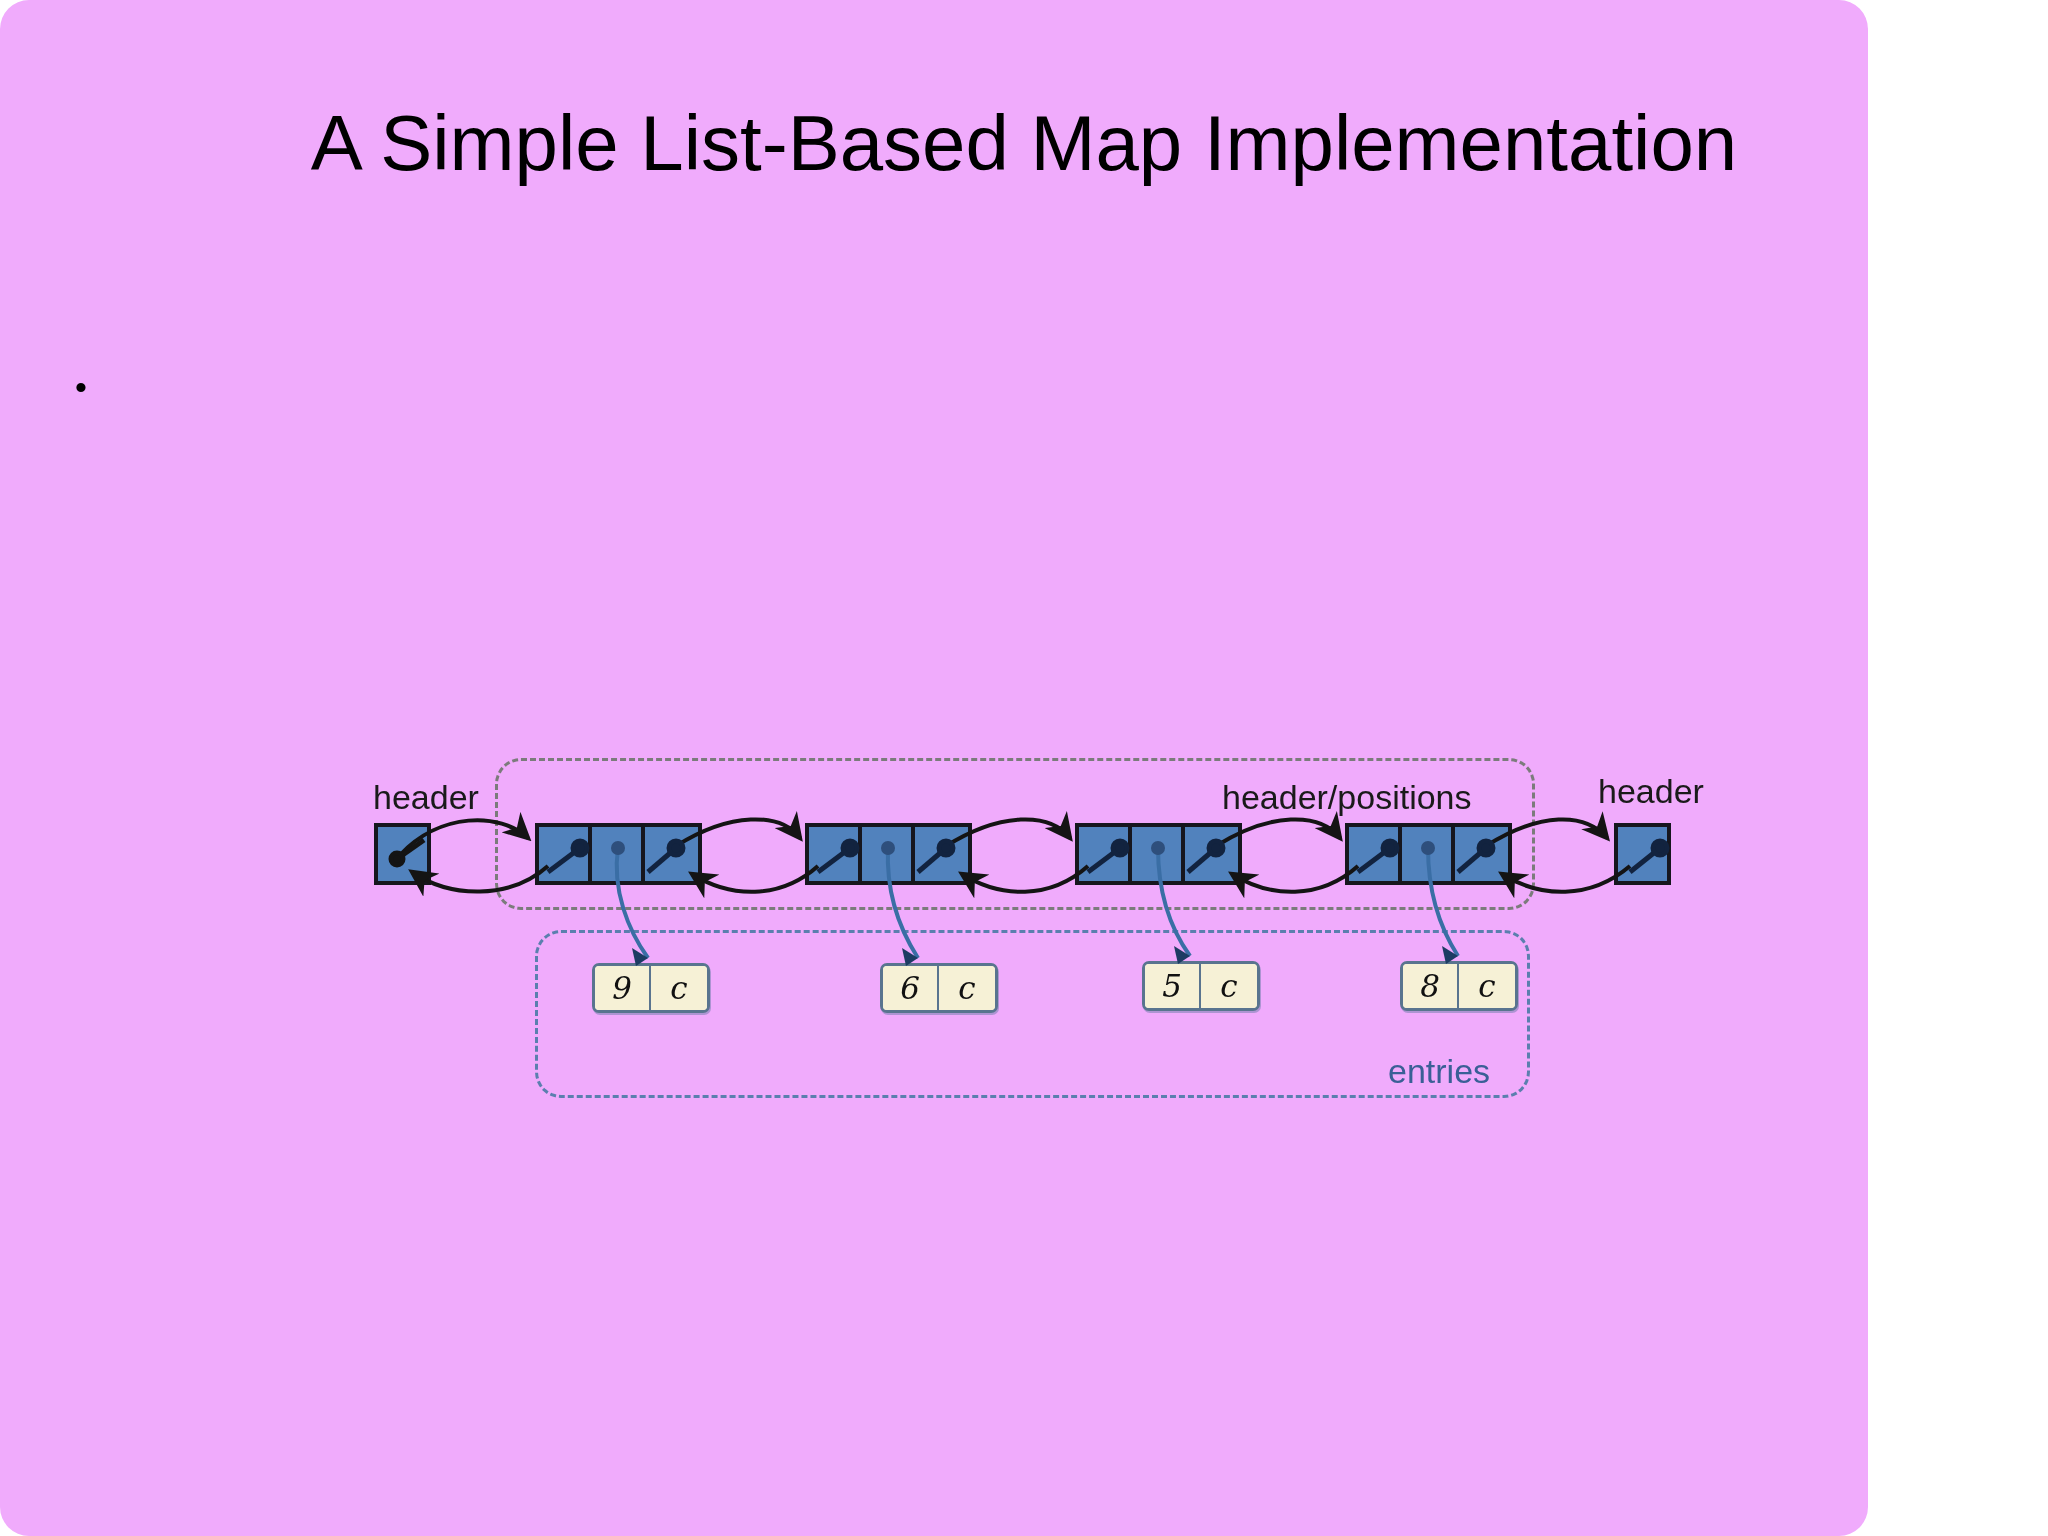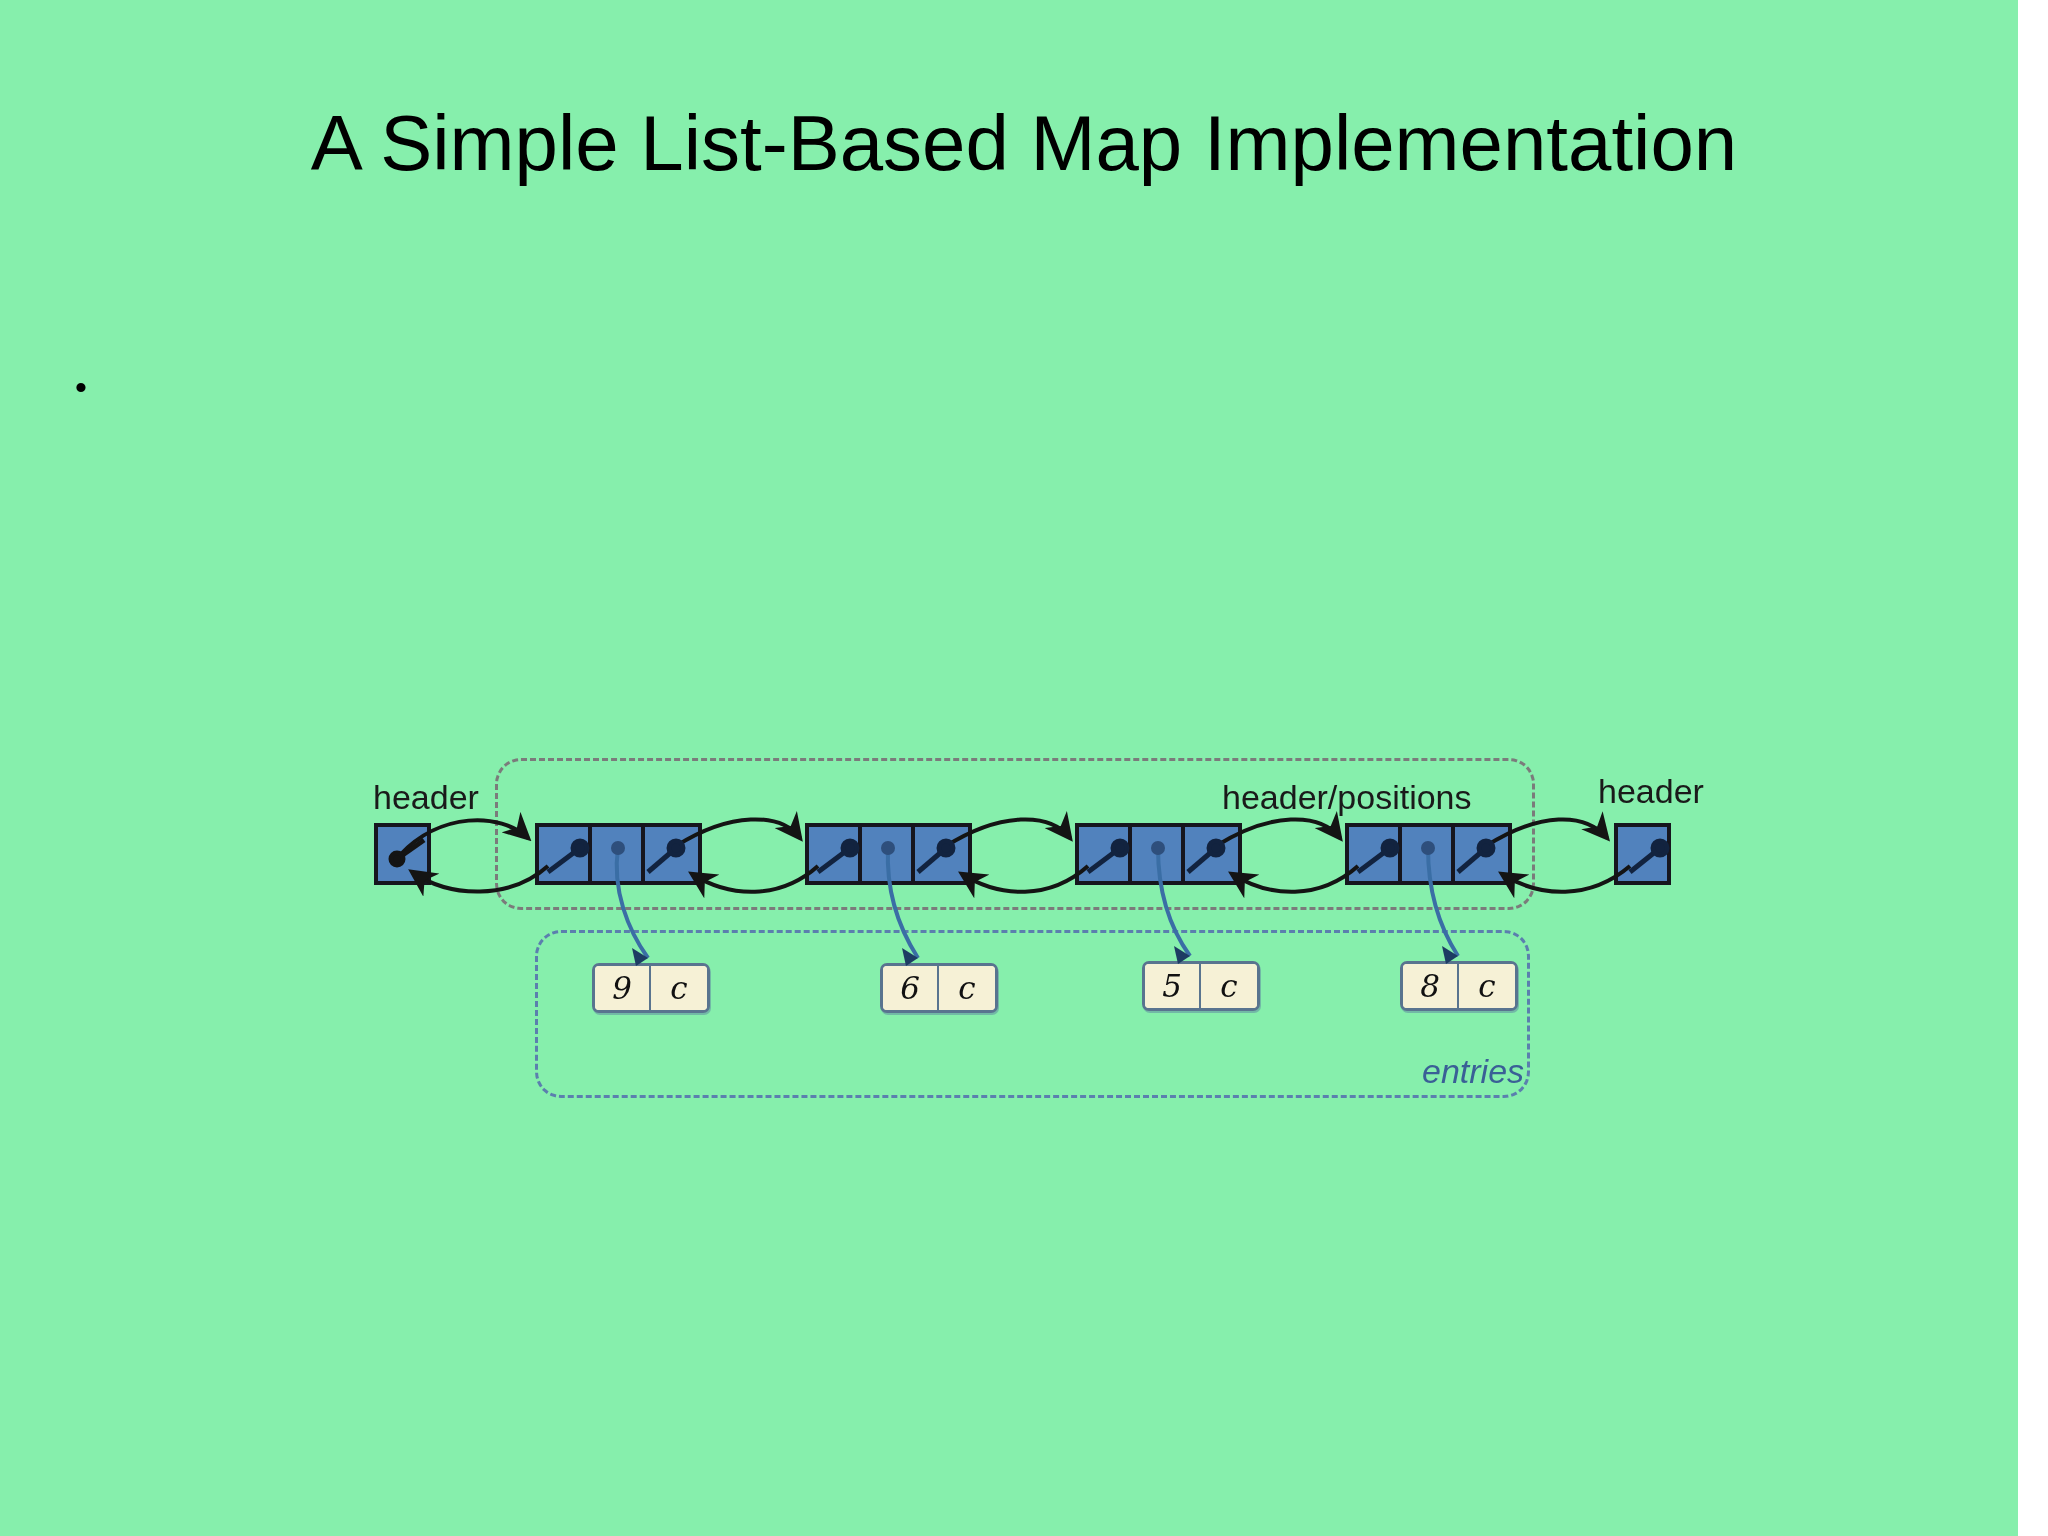--- a/index.html
+++ b/index.html
@@ -2,25 +2,26 @@
 <html><head>
 <meta charset="utf-8">
 <style>
   html, body {
     margin: 0;
     padding: 0;
     background: #ffffff;
   }
   #slide {
     position: relative;
-    width: 2018px;
+    width: 1868px;
     height: 1536px;
-    background: #86efac;
+    background: #f0abfc;
     overflow: hidden;
     font-family: "Liberation Sans", sans-serif;
+    border-radius: 29px;
   }
 
   
   #slide-title {
     position: absolute;
     left: 0;
     top: 98px;
     width: 2048px;
     text-align: center;
     font-family: "Liberation Sans", sans-serif;
@@ -91,23 +92,22 @@
   .fig-label {
     font-family: "Liberation Sans", sans-serif;
     font-size: 34px;
     color: #1a1a1a;
     white-space: nowrap;
   }
   #label-header { left: 330px; top: 778px; margin-left: 43px; }
   #label-nodes  { left: 1222px; top: 778px; }
   #label-trailer{ left: 1598px; top: 772px; }
   #label-entries{
-    left: 1422px; top: 1052px;
+    left: 1388px; top: 1052px;
     color: #3a5f96;
-    font-style: italic;
   }
 
   
   .node-box {
     box-sizing: border-box;
     display: flex;
     border: 4px solid #16161e;
     background: #5182bd;
     height: 62px;
   }

